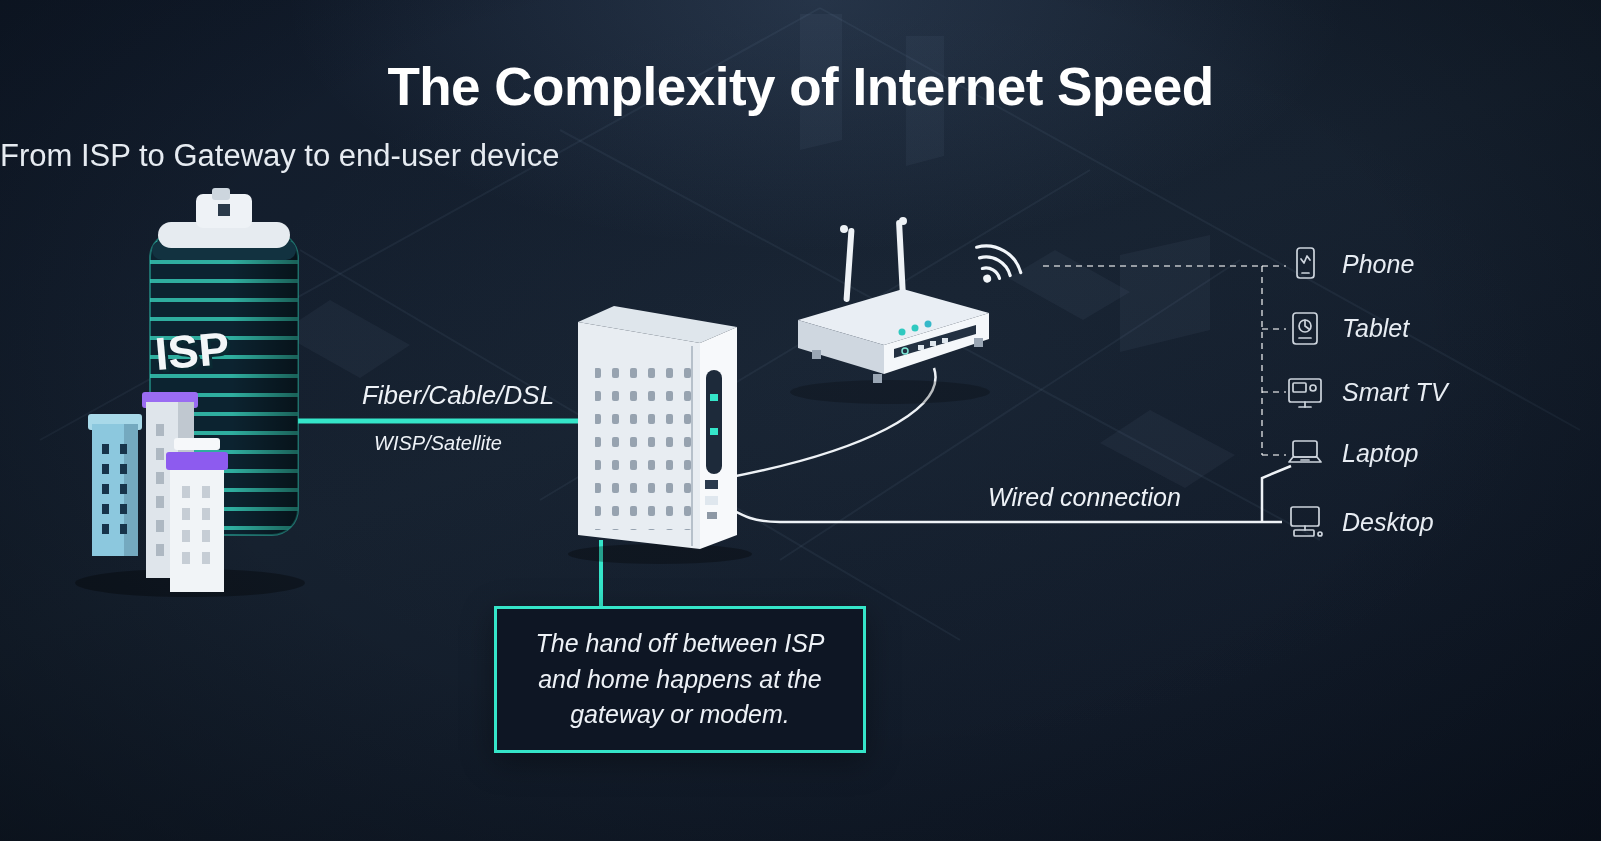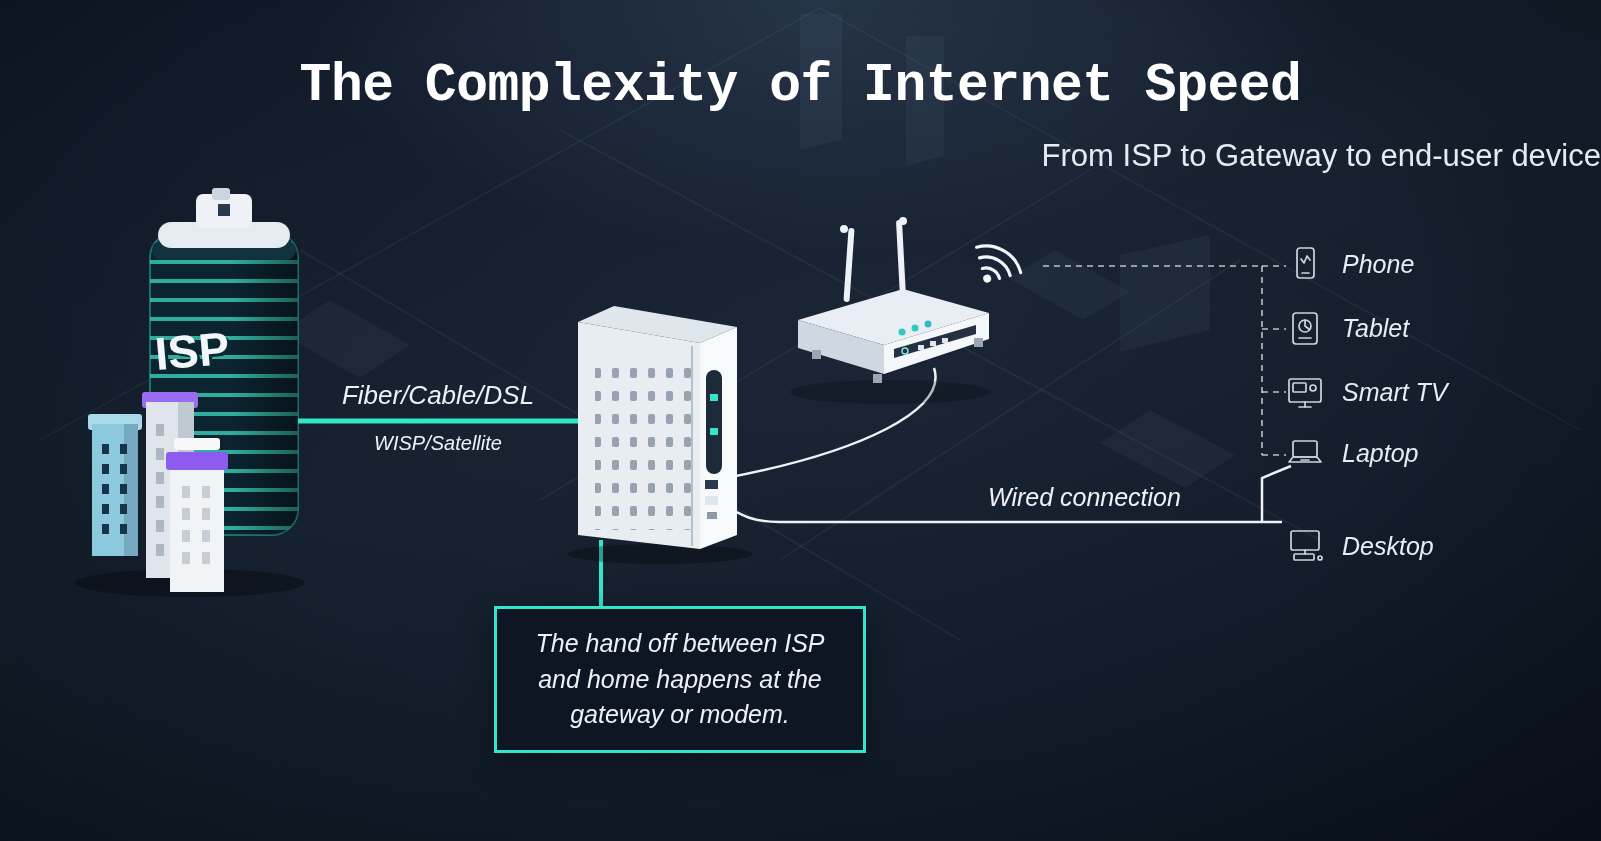--- a/index.html
+++ b/index.html
@@ -12,25 +12,24 @@
   }
   .bg{position:absolute;inset:0;pointer-events:none;}
   .bg.glow{background:radial-gradient(ellipse 760px 360px at 51% 0%,rgba(128,162,206,0.17),rgba(128,162,206,0) 70%),
                      radial-gradient(ellipse 900px 500px at 55% 45%,rgba(90,120,160,0.06),rgba(90,120,160,0) 75%);}
   .bg.vignette{background:radial-gradient(ellipse at 50% 42%,rgba(0,0,0,0) 55%,rgba(4,9,16,0.55) 100%);}
   .title{
     position:absolute;top:56px;left:0;width:100%;
     margin:0;text-align:center;
     font-size:53px;font-weight:700;letter-spacing:-0.5px;
     color:#ffffff;
-    font-family:Liberation Mono, monospace;
   }
   .subtitle{
     position:absolute;top:138px;left:0;width:100%;
-    text-align:right;font-size:31px;font-weight:400;
+    text-align:left;font-size:31px;font-weight:400;
     color:#e6ebf1;
   }
   .scene,.scene-bg{position:absolute;left:0;top:0;}
   .conn-label{
     position:absolute;font-style:italic;color:#eef2f7;
     font-size:25px;white-space:nowrap;
   }
   .lbl-center{text-align:center;}
   .device-row{
     position:absolute;left:1283px;height:44px;
@@ -210,21 +209,21 @@
       <circle cx="928" cy="324" r="3.5" fill="#35b8c9"></circle>
       <rect x="812" y="350" width="9" height="9" fill="#9aa6b4"></rect>
       <rect x="873" y="374" width="9" height="9" fill="#9aa6b4"></rect>
       <rect x="974" y="338" width="9" height="9" fill="#9aa6b4"></rect>
     </g>
 
     <text x="158" y="370" font-size="46" font-weight="bold" fill="#0a2a33" transform="rotate(-5 190 350)" font-family="Liberation Sans, DejaVu Sans, sans-serif">ISP</text>
     <text x="155" y="367" font-size="46" font-weight="bold" fill="#f3f6f8" transform="rotate(-5 190 350)" font-family="Liberation Sans, DejaVu Sans, sans-serif">ISP</text>
   </svg>
 
-  <div class="conn-label lbl-center" style="left:338px;top:380px;width:200px;font-size:26px;">Fiber/Cable/DSL</div>
+  <div class="conn-label lbl-center" style="left:358px;top:380px;width:200px;font-size:26px;">Fiber/Cable/DSL</div>
   <div class="conn-label lbl-center" style="left:338px;top:432px;width:200px;font-size:20px;">WISP/Satellite</div>
   <div class="conn-label" style="left:988px;top:483px;">Wired connection</div>
 
   <div class="device-row" style="top:306px;">
     <svg class="device-icon" viewBox="0 0 44 44" fill="none" stroke="#dde4ec" stroke-width="1.7" stroke-linecap="round" stroke-linejoin="round">
       <rect x="10" y="7" width="24" height="31" rx="3"></rect>
       <circle cx="22" cy="20" r="6"></circle>
       <path d="M22 14 v6 l4 3"></path>
       <line x1="16" y1="32" x2="28" y2="32"></line>
     </svg>
@@ -253,21 +252,21 @@
 
   <div class="device-row" style="top:431px;">
     <svg class="device-icon" viewBox="0 0 44 44" fill="none" stroke="#dde4ec" stroke-width="1.7" stroke-linecap="round" stroke-linejoin="round">
       <rect x="10" y="10" width="24" height="16" rx="2"></rect>
       <path d="M6 31 h32 l-4 -5 h-24 z"></path>
       <line x1="18" y1="29" x2="26" y2="29"></line>
     </svg>
     <span class="device-label">Laptop</span>
   </div>
 
-  <div class="device-row" style="top:500px;margin-top:24px;">
+  <div class="device-row" style="top:500px;">
     <svg class="device-icon" viewBox="0 0 44 44" fill="none" stroke="#dde4ec" stroke-width="1.7" stroke-linecap="round" stroke-linejoin="round">
       <rect x="8" y="7" width="28" height="19" rx="2"></rect>
       <line x1="22" y1="26" x2="22" y2="30"></line>
       <rect x="11" y="30" width="20" height="6" rx="1"></rect>
       <circle cx="37" cy="34" r="2"></circle>
     </svg>
     <span class="device-label">Desktop</span>
   </div>
 
   <div class="callout">

